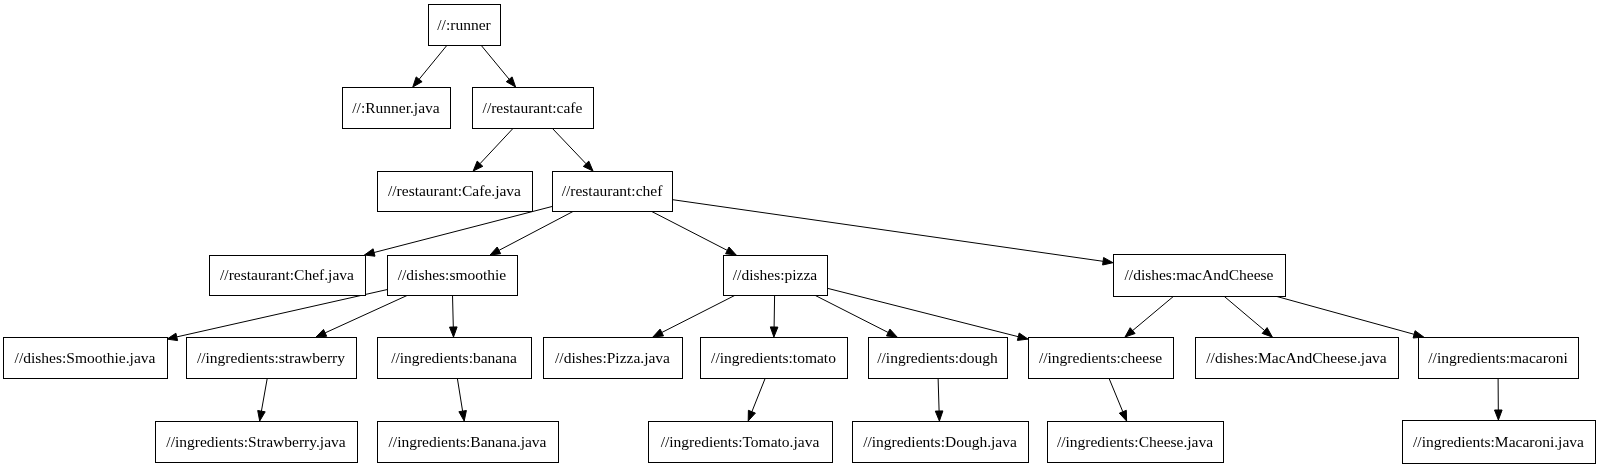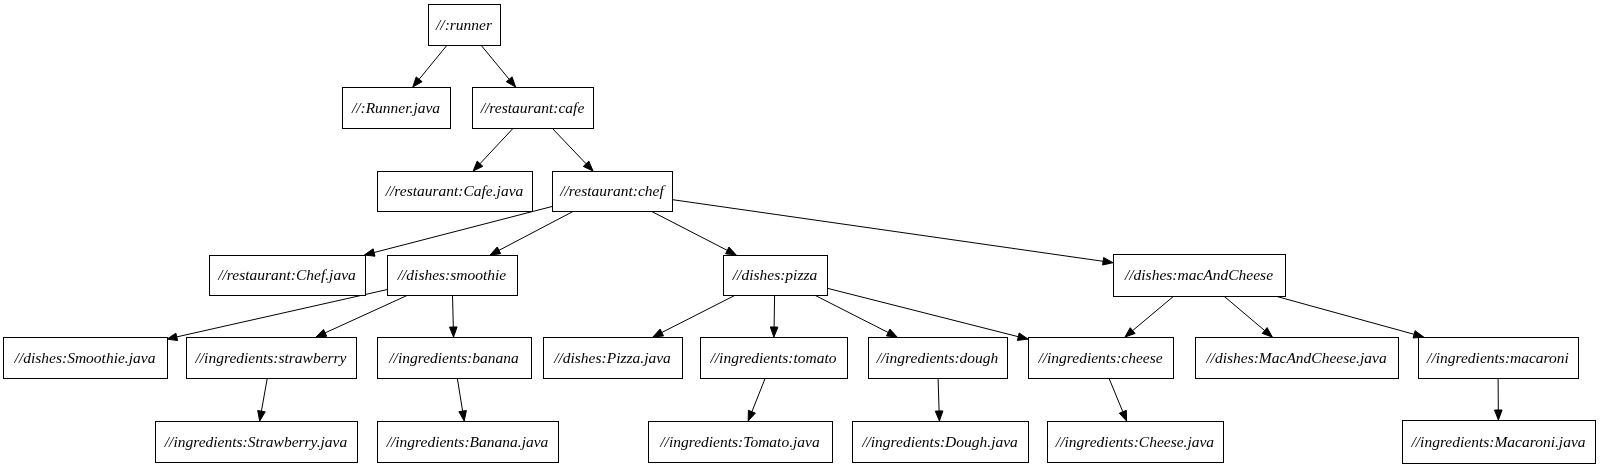--- a/index.html
+++ b/index.html
@@ -6,21 +6,20 @@
     margin: 0;
     padding: 0;
     background: #ffffff;
   }
   .graph-container {
     position: relative;
     width: 1600px;
     height: 468px;
     background: #ffffff;
     overflow: hidden;
-    font-style: italic;
   }
   svg text.node-label {
     font-family: "Liberation Serif", "DejaVu Serif", serif;
     font-size: 15.5px;
     fill: #000000;
     text-anchor: middle;
   }
   svg rect.node-box {
     fill: #ffffff;
     stroke: #000000;

